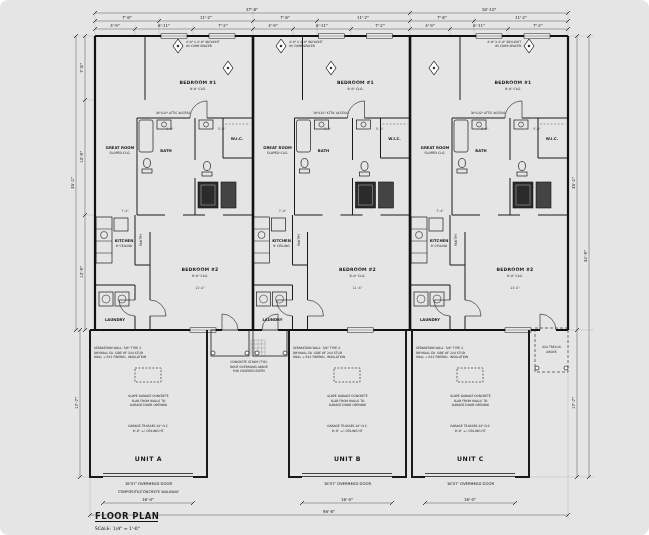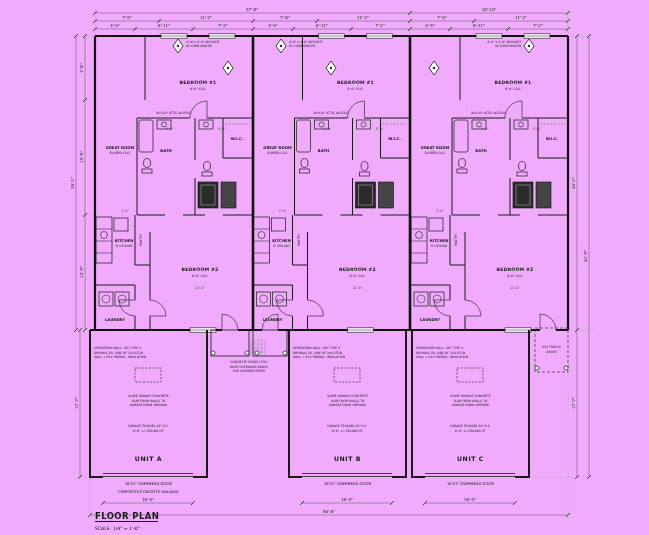--- a/index.html
+++ b/index.html
@@ -1,17 +1,17 @@
 <!DOCTYPE html>
 <html><head>
 <meta charset="utf-8">
 <style>
   html,body{margin:0;padding:0;background:#ffffff;}
-  .sheet{position:relative;width:649px;height:535px;background:#f0abfc;overflow:hidden;
-         font-family:"DejaVu Sans",sans-serif;}
+  .sheet{position:relative;width:649px;height:535px;background:#e5e5e5;overflow:hidden;
+         font-family:"DejaVu Sans",sans-serif;border-radius:8px;}
   svg{display:block;}
   text{fill:#1a1a1a;font-family:"DejaVu Sans",sans-serif;}
   .t-room {font-size:4.6px;font-weight:bold;letter-spacing:.2px;text-anchor:middle;}
   .t-room4{font-size:3.8px;font-weight:bold;text-anchor:middle;}
   .t-sub  {font-size:3.2px;text-anchor:middle;}
   .t-note {font-size:3px;text-anchor:middle;}
   .t-note-s{font-size:3px;text-anchor:start;}
   .t-note-e{font-size:3px;text-anchor:end;}
   .t-dim  {font-size:4px;text-anchor:middle;fill:#222;}
   .t-dim-s{font-size:3.2px;text-anchor:middle;fill:#333;}

